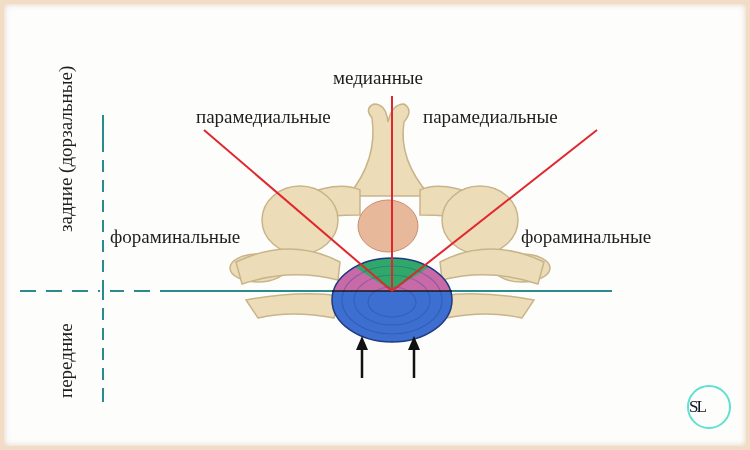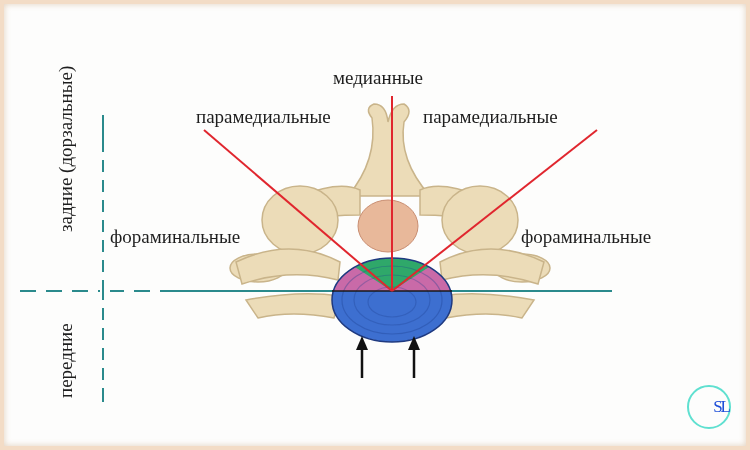--- a/index.html
+++ b/index.html
@@ -19,21 +19,21 @@
     position: absolute; color: #1e1e1e; font-size: 19px; line-height: 1;
     white-space: nowrap;
   }
   .vlabel {
     position: absolute; color: #1e1e1e; font-size: 19px; line-height: 1;
     white-space: nowrap; transform-origin: left top; transform: rotate(-90deg);
   }
   .logo {
     position: absolute; left: 687px; top: 385px; width: 44px; height: 44px;
     border: 2px solid #5fe0d0; border-radius: 50%; box-sizing: border-box;
-    color: #1d4ed8; font-size: 17px; text-align: right; line-height: 40px;
+    color: #0f172a; font-size: 17px; text-align: left; line-height: 40px;
     font-family: "Liberation Serif", serif; letter-spacing: -2px;
   }
 </style>
 </head>
 <body>
 
 <div class="frame"></div>
 
 <div class="stage">
   <svg width="750" height="450" viewBox="0 0 750 450">

